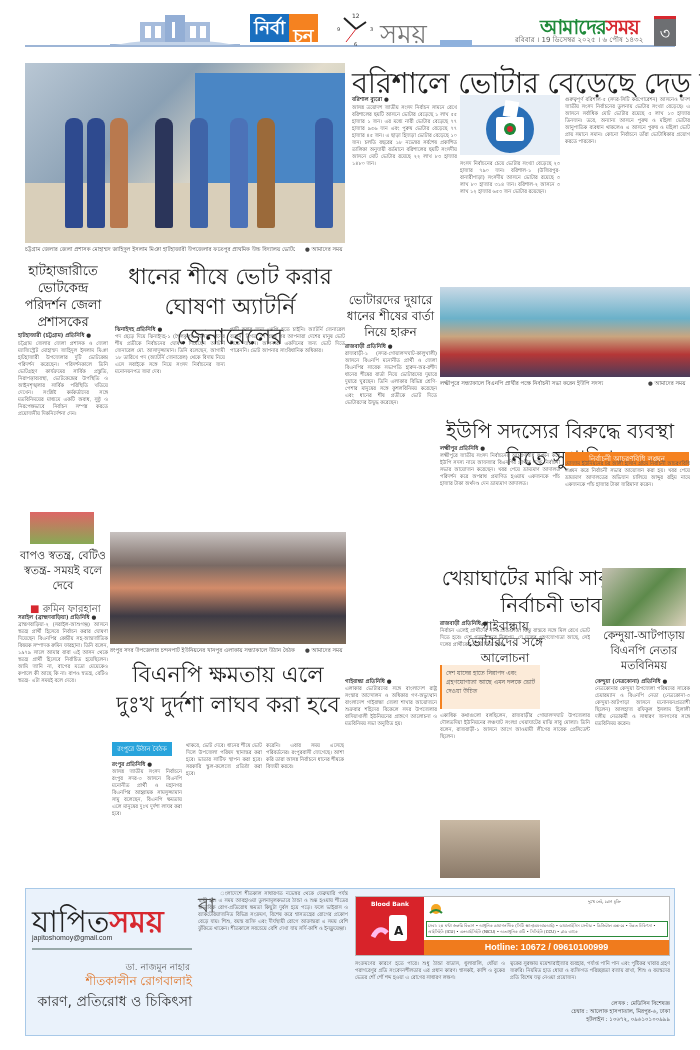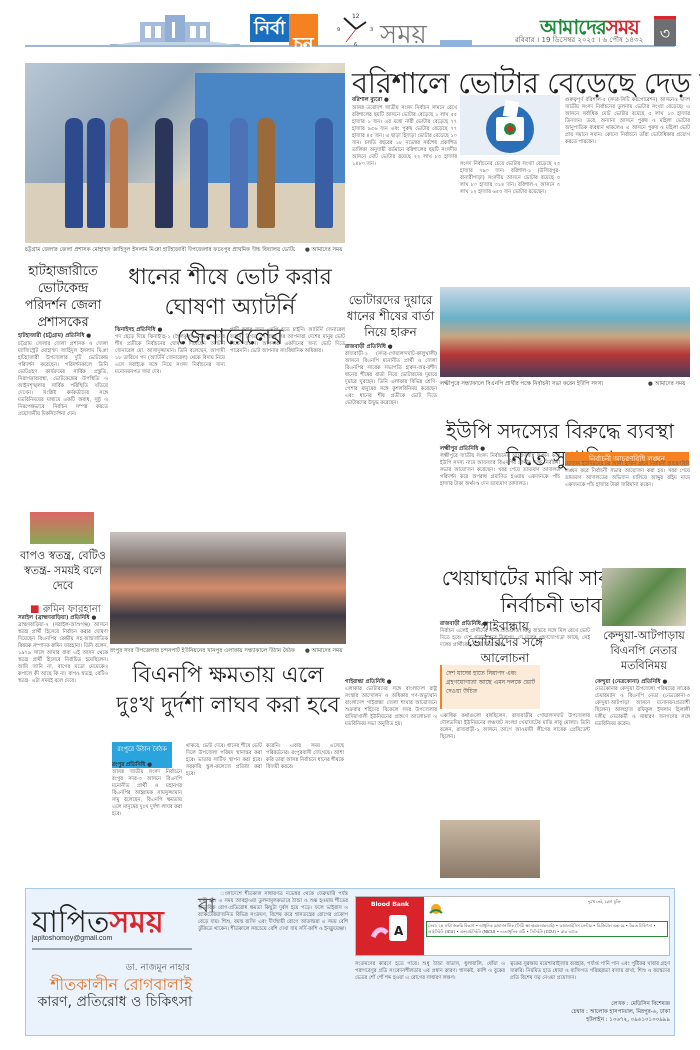--- a/index.html
+++ b/index.html
@@ -5,21 +5,21 @@
   * { box-sizing: border-box; margin: 0; padding: 0; }
   html, body { width: 700px; height: 1050px; background: #fff; overflow: hidden; }
   body { font-family: "DejaVu Sans", sans-serif; color: #222; position: relative; }
   .abs { position: absolute; }
 
   
   .mast-line { left: 25px; top: 45px; width: 650px; height: 2px; background: #9db5d6; }
   .parliament { left: 110px; top: 12px; width: 130px; height: 34px; }
   .nirbachon { left: 250px; top: 14px; display: flex; height: 28px; }
   .nirbachon .blue { background: #1a6fbf; color: #fff; font-size: 18px; font-weight: bold; padding: 0 4px; line-height: 28px; }
-  .nirbachon .orange { background: #f58220; color: #fff; font-size: 18px; font-weight: bold; padding: 16px 4px; line-height: 28px; }
+  .nirbachon .orange { background: #f58220; color: #fff; font-size: 18px; font-weight: bold; padding: 8px 4px; line-height: 28px; }
   .clock { left: 336px; top: 10px; width: 40px; height: 38px; }
   .somoy-word { left: 380px; top: 14px; font-size: 26px; color: #777; }
   .blue-tab { left: 440px; top: 40px; width: 32px; height: 7px; background: #8eb1dd; }
   .brand { left: 540px; top: 12px; font-size: 20px; font-weight: bold; letter-spacing: -1px; }
   .brand .g { color: #1f8a3a; }
   .brand .r { color: #d7282f; }
   .dateline { left: 515px; top: 34px; font-size: 7px; color: #555; }
   .pageno { left: 654px; top: 16px; width: 22px; height: 30px; background: #6d6f72; color: #fff; font-size: 16px; text-align: center; line-height: 30px; border-top: 3px solid #d7282f; }
 
   
@@ -45,31 +45,31 @@
   .hl-kendua { left: 595px; top: 628px; width: 98px; font-size: 11px; text-align: center; line-height: 15px; }
 
   
   .txt { font-size: 5px; line-height: 7px; color: #555; overflow: hidden; text-align: justify; }
   .byline { font-size: 5.5px; font-weight: bold; color: #333; }
 
   
   .evm { left: 460px; top: 95px; width: 100px; height: 60px; }
 
   .orange-banner { left: 565px; top: 440px; width: 124px; height: 14px; background: #f58220; color: #fff; font-size: 7px; text-align: center; line-height: 14px; margin-top: 12px; }
-  .blue-banner { left: 112px; top: 742px; width: 60px; height: 26px; background: #29a4dc; color: #fff; font-size: 6.5px; text-align: center; line-height: 14px; }
+  .blue-banner { left: 112px; top: 742px; width: 60px; height: 14px; background: #29a4dc; color: #fff; font-size: 6.5px; text-align: center; line-height: 14px; }
   .quote-box { left: 440px; top: 665px; width: 100px; height: 44px; background: #fcebd9; border-left: 2px solid #f58220; color: #555; font-size: 6px; line-height: 9px; padding: 3px 4px; }
 
   
   .feature { left: 25px; top: 888px; width: 650px; height: 148px; background: #eaf2fb; border: 1px solid #a8c9e8; }
   .jp-title { left: 32px; top: 898px; font-size: 30px; color: #222; }
   .jp-title .r { color: #d7282f; font-weight: bold; }
   .jp-mail { left: 32px; top: 934px; font-size: 7px; color: #333; font-family: "Liberation Sans", sans-serif; }
   .jp-rule { left: 32px; top: 948px; width: 160px; height: 2px; background: #9aa; }
   .jp-author { left: 90px; top: 960px; font-size: 9px; color: #666; text-align: right; width: 100px; }
-  .jp-h1 { left: 32px; top: 972px; width: 160px; font-size: 16px; color: #e0782d; text-align: right; }
+  .jp-h1 { left: 32px; top: 972px; width: 160px; font-size: 12px; color: #e0782d; text-align: right; }
   .jp-h2 { left: 32px; top: 992px; width: 160px; font-size: 14px; color: #333; text-align: right; line-height: 18px; }
 
   .ad { left: 355px; top: 896px; width: 315px; height: 60px; border: 1px solid #bbb; background: #fff; }
   .ad-left { position: absolute; left: 0; top: 0; width: 68px; height: 58px; background: #d8232a; color: #fff; font-size: 6px; text-align: center; font-weight: bold; padding-top: 3px; }
   .ad-logo { position: absolute; left: 90px; top: 3px; font-size: 16px; font-weight: bold; color: #1f8a3a; }
   .ad-logo small { font-size: 7px; color: #d7282f; font-weight: normal; }
   .ad-services { position: absolute; left: 70px; top: 24px; width: 242px; font-size: 4px; color: #333; border: 1px solid #2a8a3a; padding: 1px; line-height: 6px; }
   .ad-hotline { position: absolute; left: 68px; top: 43px; width: 245px; height: 15px; background: #f07b1d; color: #fff; font-size: 9px; font-weight: bold; text-align: center; line-height: 15px; font-family: "Liberation Sans", sans-serif; }
 
   .sign { font-size: 5.5px; color: #333; text-align: right; }
@@ -222,13 +222,14 @@
       <rect x="24" y="8" width="18" height="26" rx="3" fill="#fff"></rect>
       <text x="29" y="28" font-size="12" font-family="DejaVu Sans, sans-serif" fill="#222">A</text>
     </svg>
   </div>
   <svg class="abs" style="left:72px;top:4px" width="16" height="16" viewBox="0 0 16 16">
     <circle cx="8" cy="8" r="5" fill="#f5a623"></circle>
       <path d="M2 12 Q8 6 14 12" stroke="#2a8a3a" stroke-width="2" fill="none"></path>
   </svg>
   <div class="abs" style="left:232px;top:2px;font-size:4px;color:#333">দুঃখ নেই, রোগ মুক্তি</div>
   <div class="ad-services">সেবা: ২৪ ঘণ্টা জরুরি বিভাগ • আধুনিক ডায়াগনস্টিক (সিটি স্ক্যান/এমআরআই) • ডায়ালাইসিস সেন্টার • ডিজিটাল এক্স-রে • উন্নত চিকিৎসা • আইসিইউ (ICU) • এনআইসিইউ (NICU) • অত্যাধুনিক ওটি • সিসিইউ (CCU) • ব্লাড ব্যাংক</div>
+  <div class="ad-hotline">Hotline: 10672 / 09610100999</div>
 </div>
 
 </body></html>

